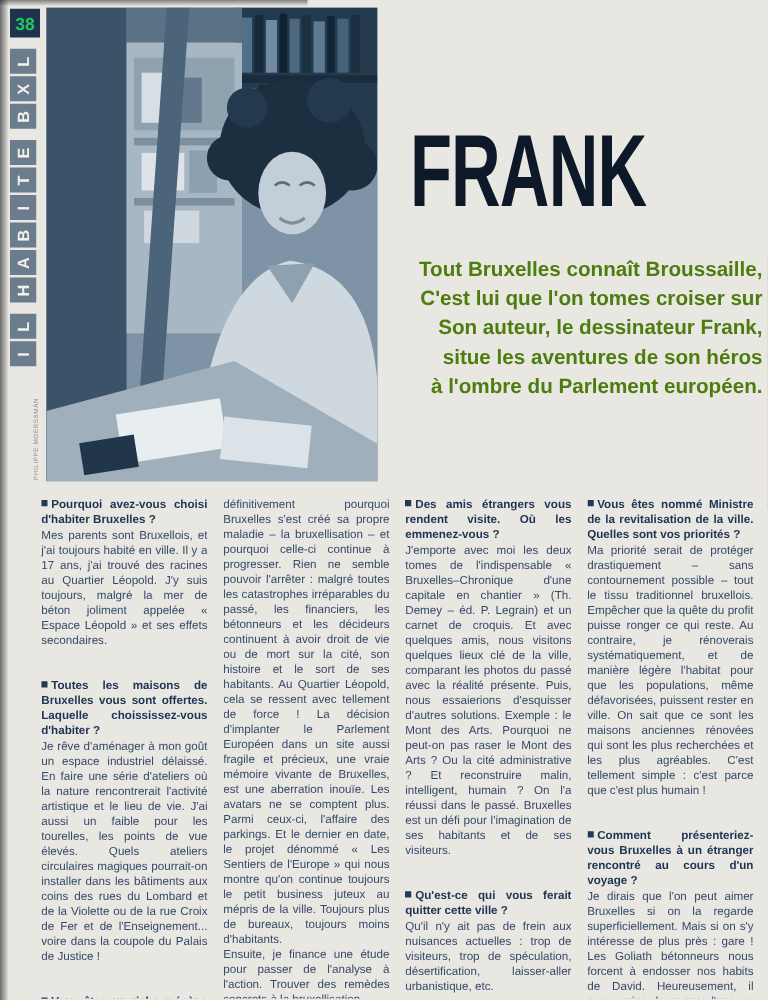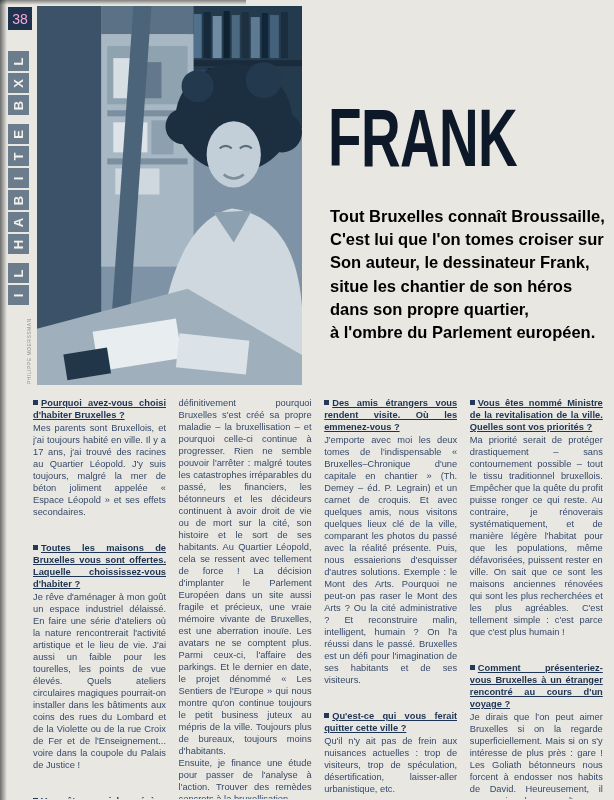--- a/index.html
+++ b/index.html
@@ -19,23 +19,23 @@
   }
   .page::after{
     content:'';position:absolute;left:0;top:0;width:40%;height:5px;
     background:linear-gradient(180deg,rgba(25,28,32,.5),rgba(25,28,32,0));
     z-index:5;pointer-events:none;
   }
 
   
   .banner{position:absolute;left:8px;top:7px;width:22px;z-index:6;}
   .pagenum{
-    width:24px;height:23px;background:#20334e;color:#f9a8d4;
-    font-weight:normal;font-size:14px;display:flex;align-items:center;justify-content:center;
-    margin-bottom:21px;
+    width:24px;height:23px;background:#20334e;color:#22c55e;
+    font-weight:bold;font-size:14px;display:flex;align-items:center;justify-content:center;
+    margin-bottom:9px;
   }
   .lgroup{margin-bottom:9px;}
   .lbox{
     width:21px;height:20px;background:#6b7c8c;color:#f2f1ec;margin-bottom:2px;
     font-weight:bold;font-size:13px;display:flex;align-items:center;justify-content:center;
   }
   .lbox span{display:block;transform:rotate(-90deg);}
 
   
   .photo{position:absolute;left:37px;top:6px;width:265px;height:379px;background:#7e93a5;overflow:hidden;}
@@ -44,30 +44,30 @@
     position:absolute;left:26px;top:384px;transform:rotate(-90deg);transform-origin:left top;
     font-size:5px;letter-spacing:.5px;color:#8b8d90;white-space:nowrap;z-index:6;
   }
 
   
   .head{position:absolute;left:330px;top:99px;width:280px;}
   .head h1{
     margin:0 0 0 -2px;font-size:82px;line-height:.95;font-weight:bold;color:#0d1828;
     transform:scaleX(.67);transform-origin:left top;white-space:nowrap;letter-spacing:-1px;
   }
-  .intro{margin-top:28px;font-weight:bold;color:#000000;font-size:16.5px;line-height:23.2px;}
+  .intro{margin-top:28px;font-weight:bold;color:#4d7c0f;font-size:16.5px;line-height:23.2px;text-align:right;}
 
   
   #columns{
     position:absolute;left:33px;top:397px;width:570px;height:402px;
     display:grid;grid-template-columns:repeat(4,133px);column-gap:12.6px;
   }
   .col{height:402px;overflow:hidden;color:#35496a;font-size:9.3px;line-height:12px;}
   .col p{margin:0;text-align:justify;}
-  .col p.q{font-weight:bold;color:#1d3354;margin:24px 0 1px;text-decoration:underline;}
+  .col p.q{font-weight:bold;color:#1d3354;margin:24px 0 1px;}
   .col > :first-child{margin-top:0 !important;}
   .sq{
     display:inline-block;width:5px;height:5px;background:#24385a;
     margin-right:3px;vertical-align:1px;
   }
 </style>
 </head>
 <body>
 
 <div class="page">
@@ -167,22 +167,21 @@
     </svg>
   </div>
   <div class="credit">PHILIPPE MOERSSMAN</div>
 
   <header class="head">
     <h1>FRANK</h1>
     <div class="intro" id="intro">
         <div>Tout Bruxelles connaît Broussaille,</div>
         <div>C'est lui que l'on tomes croiser sur</div>
         <div>Son auteur, le dessinateur Frank,</div>
-        <div>situe les chantier de son héros</div>
-        <div>dans son propre quartier,</div>
+        <div>situe les aventures de son héros</div>
         <div>à l'ombre du Parlement européen.</div>
       </div>
   </header>
 
   <main id="columns">
       <section class="col">
         <p class="q"><span class="sq"></span>Pourquoi avez-vous choisi d'habiter Bruxelles ?</p>
         <p class="a">Mes parents sont Bruxellois, et j'ai toujours habité en ville. Il y a 17 ans, j'ai trouvé des racines au Quartier Léopold. J'y suis toujours, malgré la mer de béton joliment appelée « Espace Léopold » et ses effets secondaires.</p>
         <p class="q"><span class="sq"></span>Toutes les maisons de Bruxelles vous sont offertes. Laquelle choississez-vous d'habiter ?</p>
         <p class="a">Je rêve d'aménager à mon goût un espace industriel délaissé. En faire une série d'ateliers où la nature rencontrerait l'activité artistique et le lieu de vie. J'ai aussi un faible pour les tourelles, les points de vue élevés. Quels ateliers circulaires magiques pourrait-on installer dans les bâtiments aux coins des rues du Lombard et de la Violette ou de la rue Croix de Fer et de l'Enseignement... voire dans la coupole du Palais de Justice !</p>

